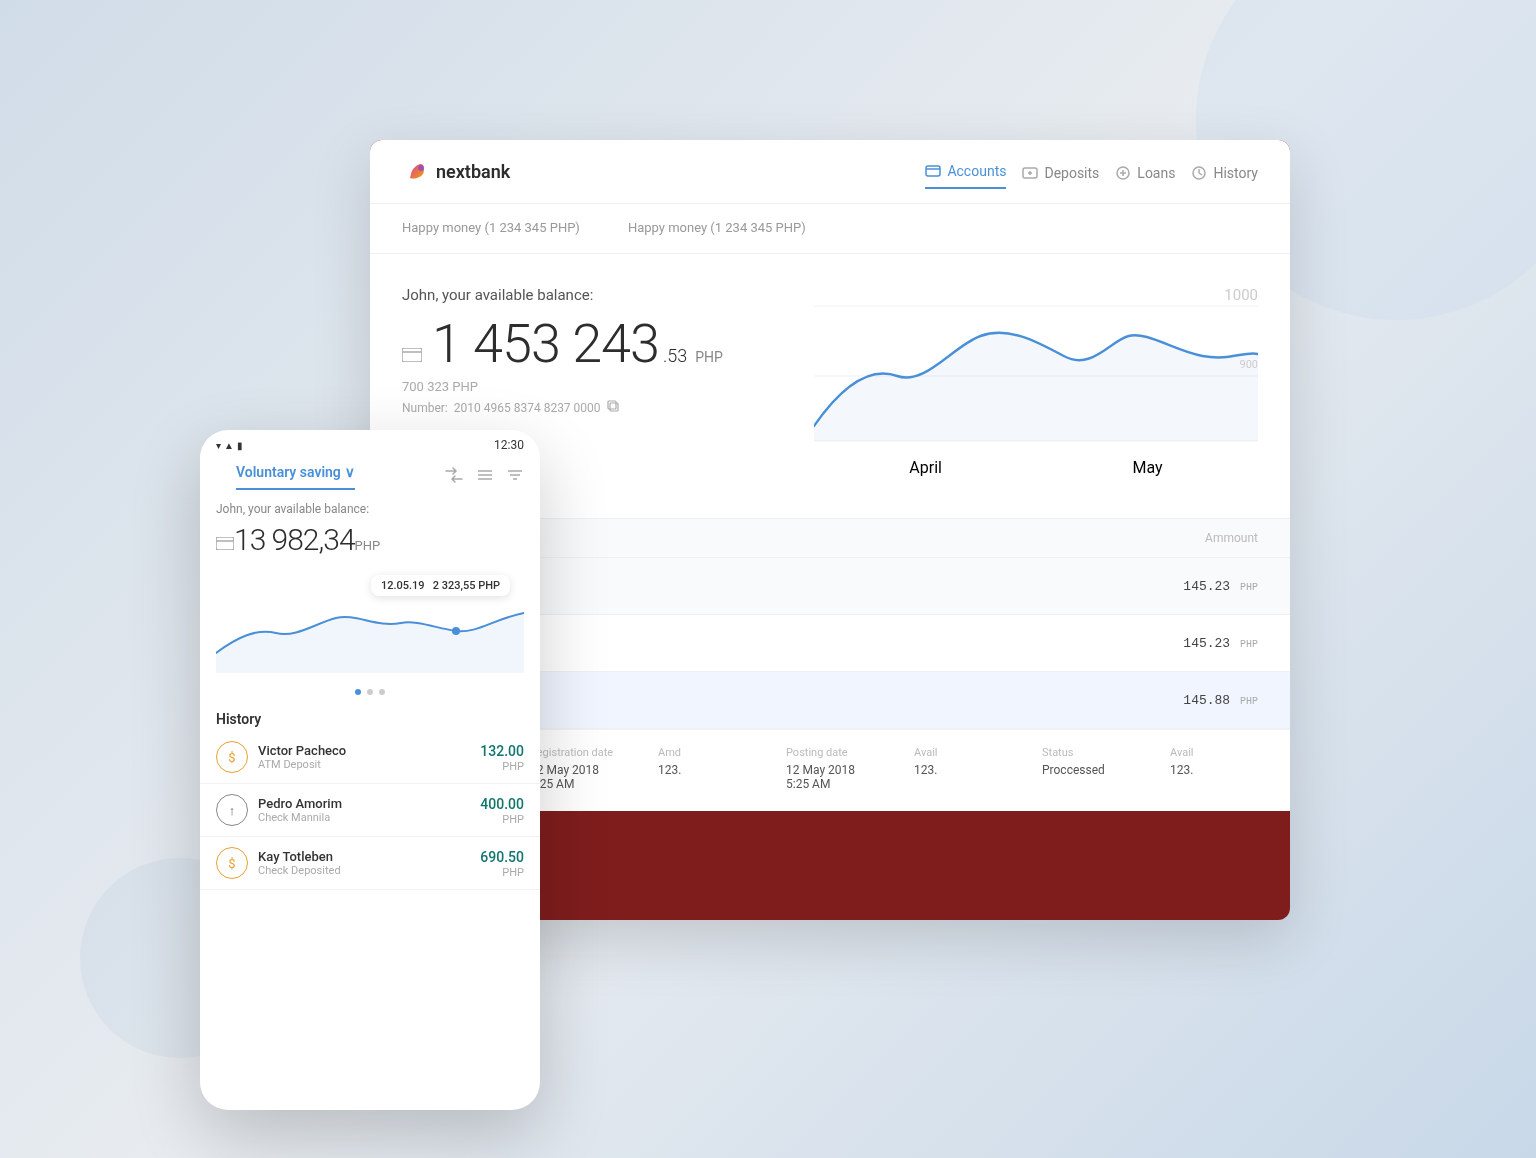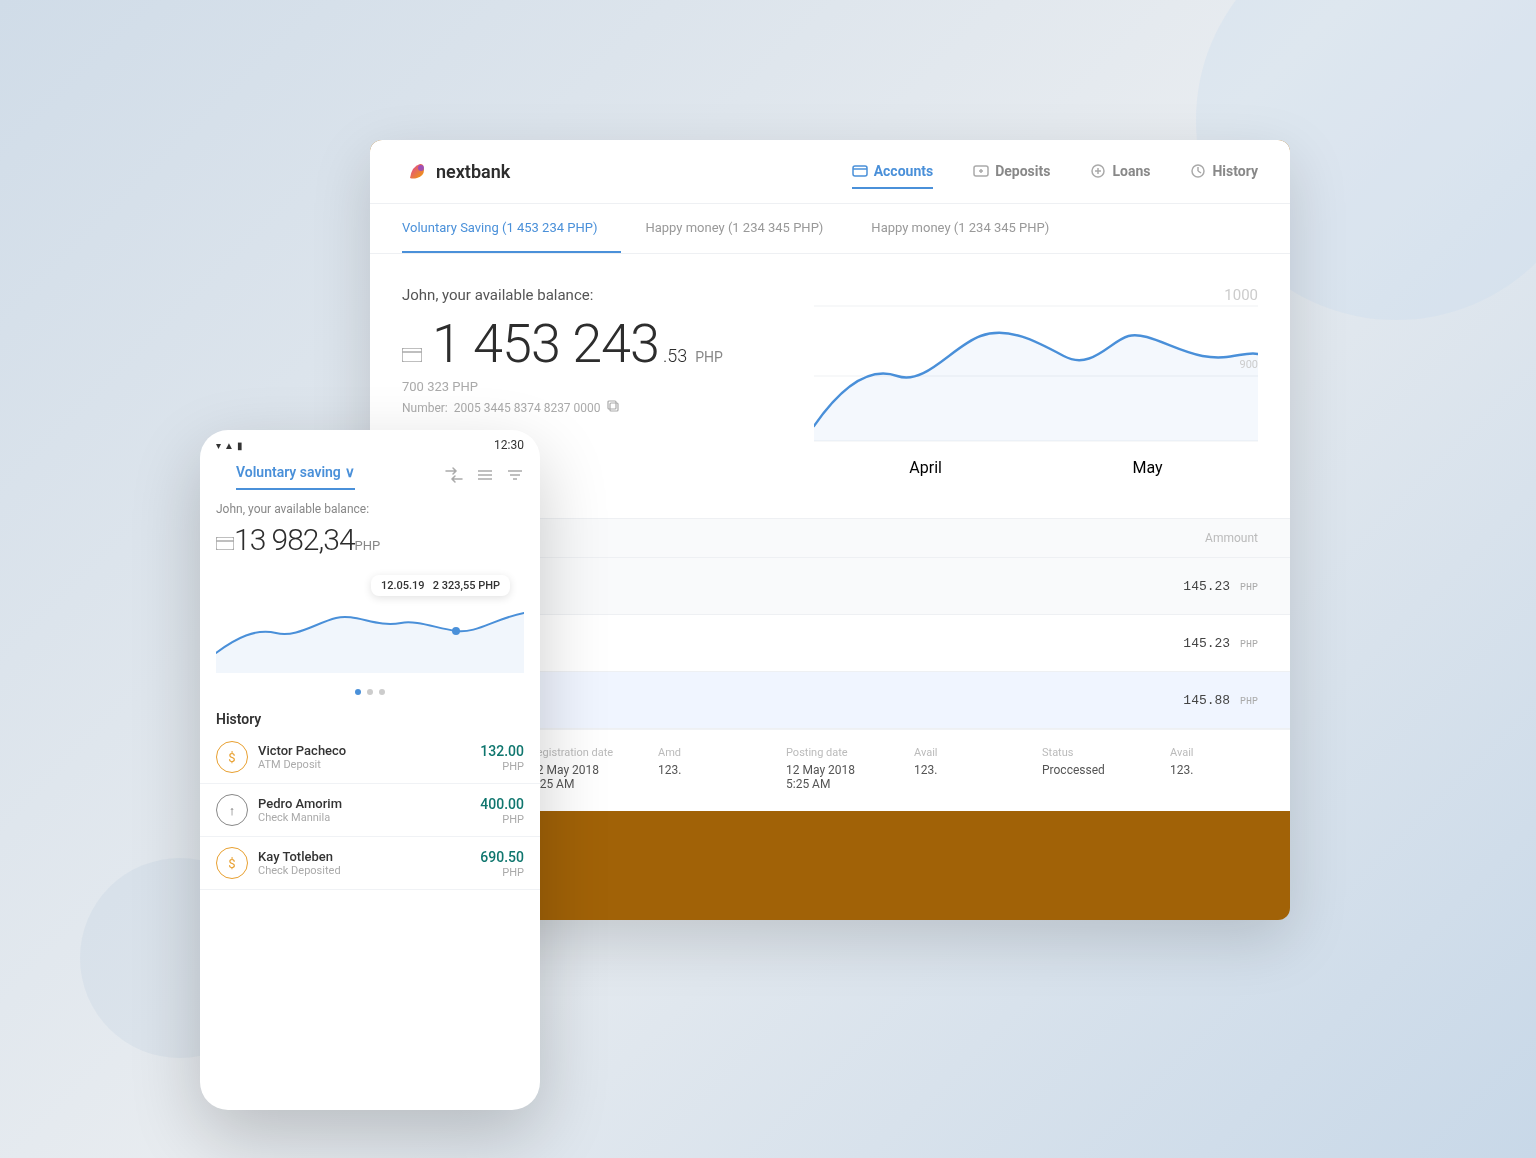--- a/index.html
+++ b/index.html
@@ -19,21 +19,21 @@
       background: linear-gradient(135deg, #d0dce8 0%, #e8ecf0 50%, #c8d8e8 100%);
     }
 
     
     .desktop-card {
       position: absolute;
       top: 140px;
       left: 370px;
       width: 920px;
       height: 780px;
-      background: #a16207;
+      background: #7f1d1d;
       border-radius: 12px;
       box-shadow: 0 20px 60px rgba(0,0,0,0.15);
       overflow: hidden;
     }
 
     
     .nav-bar {
       display: flex;
       align-items: center;
       padding: 0 32px;
@@ -51,23 +51,22 @@
       width: 28px;
       height: 28px;
     }
     .logo-text {
       font-size: 18px;
       font-weight: 600;
       color: #2d2d2d;
     }
     .nav-links {
       display: flex;
-      align-items: flex-start;
-      gap: 40px;
-      font-weight: bold;
+      align-items: flex-end;
+      gap: 16px;
     }
     .nav-link {
       display: flex;
       align-items: center;
       gap: 6px;
       font-size: 14px;
       color: #888;
       cursor: pointer;
       padding: 8px 0;
     }
@@ -474,23 +473,20 @@
           <circle cx="8" cy="8" r="6" fill="none" stroke="#aaa" stroke-width="1.5"></circle>
           <line x1="8" y1="4" x2="8" y2="8" stroke="#aaa" stroke-width="1.5"></line>
           <line x1="8" y1="8" x2="11" y2="10" stroke="#aaa" stroke-width="1.5"></line>
         </svg>
         <span>History</span>
       </div>
     </div>
   </nav>
 
   <div class="account-tabs">
-    <div class="account-tab active">
-      <span>Voluntary Saving  (1 453 234 PHP)</span>
-    </div>
     <div class="account-tab">
       <span>Happy money  (1 234 345 PHP)</span>
     </div>
     <div class="account-tab">
       <span>Happy money  (1 234 345 PHP)</span>
     </div>
   </div>
 
   <div class="main-content">
 
@@ -503,21 +499,21 @@
             <line x1="0" y1="4" x2="20" y2="4" stroke="#aaa" stroke-width="1.5"></line>
           </svg>
         </span>
         <span class="balance-main">1 453 243</span>
         <span class="balance-cents">.53</span>
         <span class="balance-currency">PHP</span>
       </div>
       <div class="balance-sub">700 323 PHP</div>
       <div class="account-number">
         <span>Number:</span>
-        <span>2005 3445 8374 8237 0000</span>
+        <span>2010 4965 8374 8237 0000</span>
         <span style="cursor:pointer">
           <svg width="12" height="12" viewBox="0 0 12 12">
             <rect x="3" y="3" width="8" height="8" rx="1" fill="none" stroke="#aaa" stroke-width="1.2"></rect>
             <rect x="1" y="1" width="8" height="8" rx="1" fill="none" stroke="#aaa" stroke-width="1.2"></rect>
           </svg>
         </span>
       </div>
     </div>
 
     <div class="right-panel">

